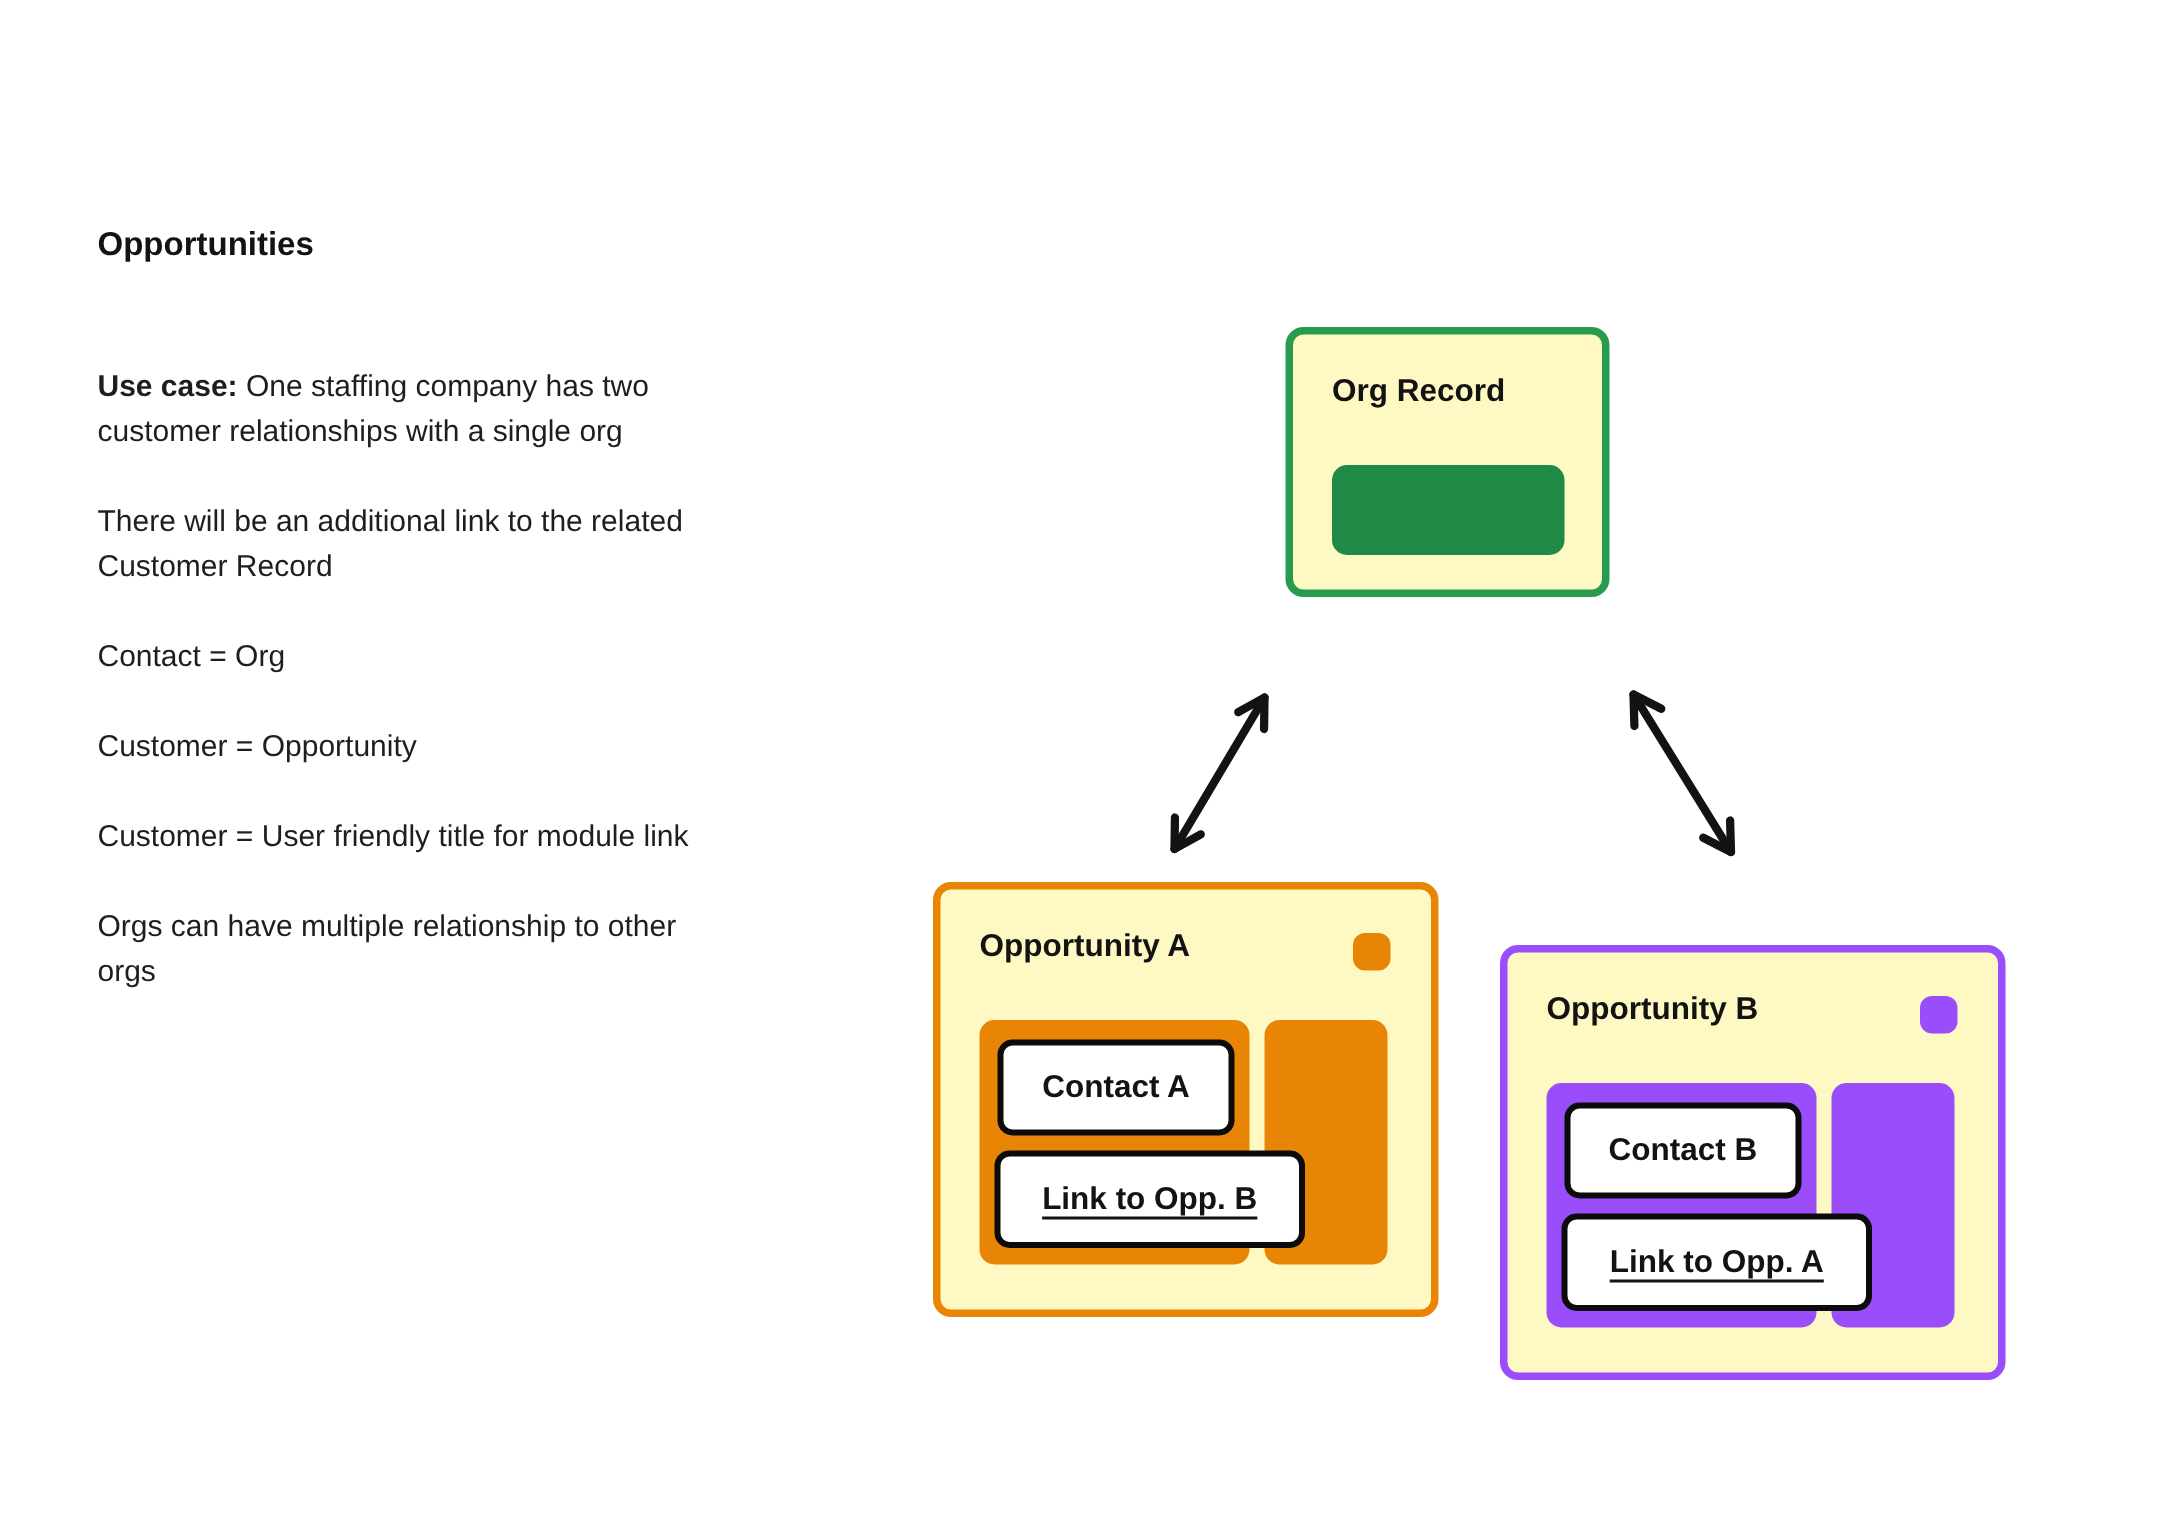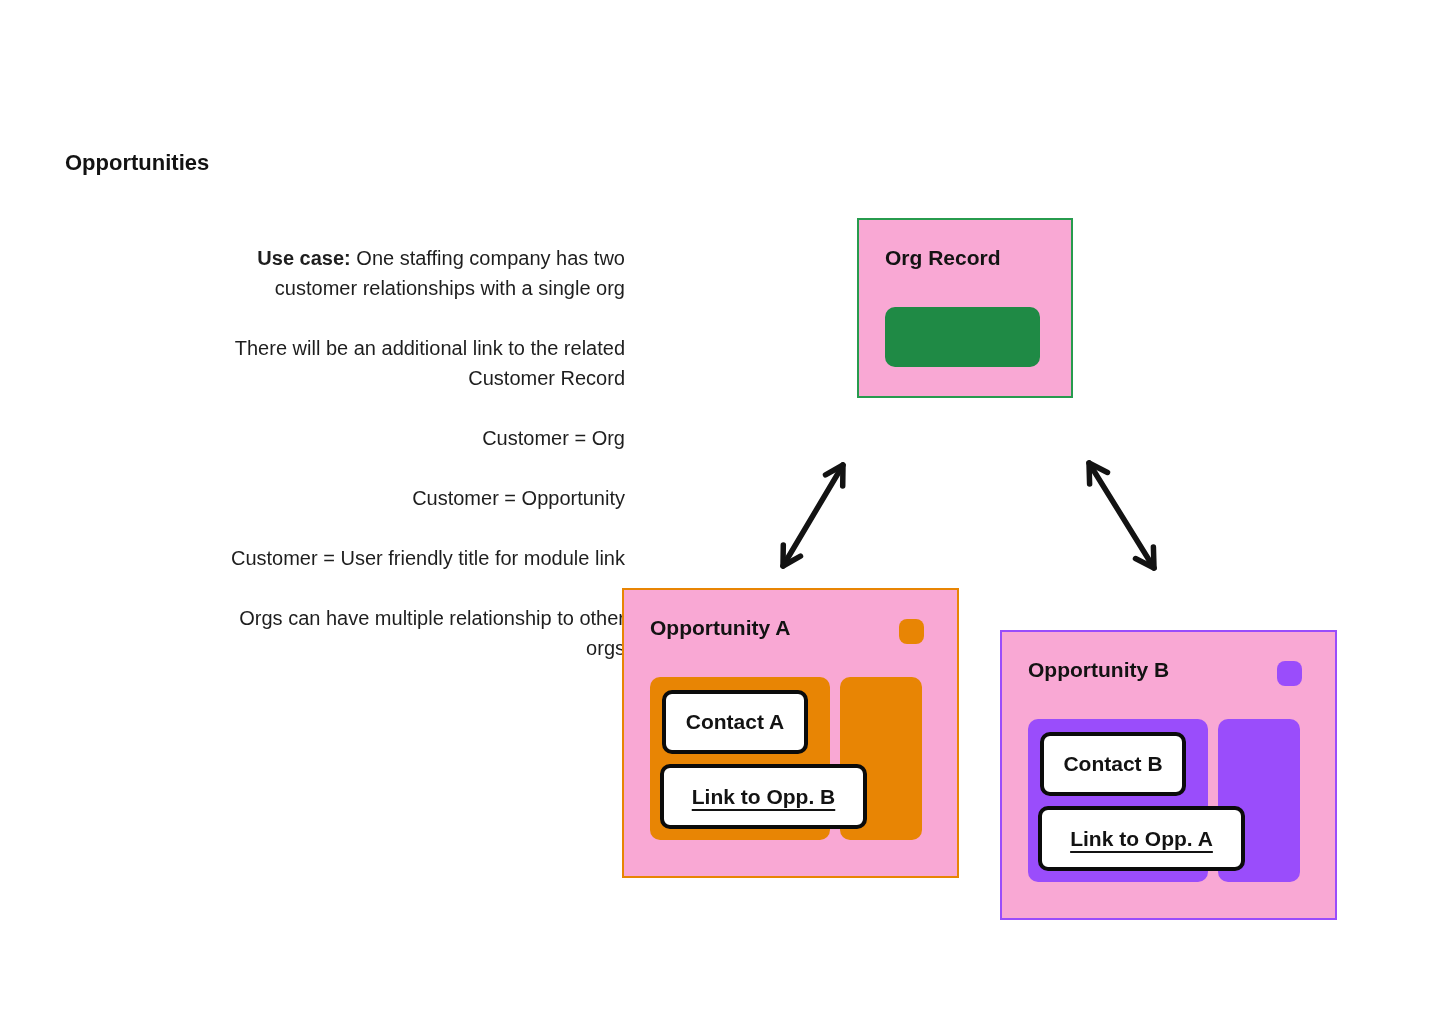--- a/index.html
+++ b/index.html
@@ -11,31 +11,31 @@
     color: var(--text, #1e1e1e);
   }
   .canvas { position: absolute; inset: 0; width: 1440px; height: 1024px; }
 
   
   .text-col { position: absolute; left: 65px; top: 141px; width: 560px; }
   .page-title {
     font-size: 22px; font-weight: 700; line-height: 44px;
     color: var(--ink, #151515); letter-spacing: 0;
   }
-  .notes { margin-top: 58px; text-align: right; }
+  .notes { margin-top: 58px; }
   .note {
     font-size: 20px; line-height: 30px; margin-bottom: 30px;
     white-space: pre-line; color: var(--text, #1e1e1e);
   }
   .note b { font-weight: 700; }
 
   
   .record-box {
-    position: absolute; background: #f9a8d4;
-    border-radius: 0; border: 2px solid #84cc16;
+    position: absolute; background: #fef9c3;
+    border-radius: 12px; border: 5px solid #84cc16;
   }
   .org-box {
     left: 857px; top: 218px; width: 216px; height: 180px;
     border-color: var(--green-border, #279B4E);
   }
   .box-label {
     position: absolute; left: 26px; top: 26px;
     font-size: 21px; font-weight: 700; color: var(--ink, #151515);
     white-space: nowrap;
   }
@@ -59,21 +59,21 @@
   .side-bar {
     position: absolute; left: 216px; top: 87px; width: 82px; height: 163px;
     border-radius: 10px; background: var(--accent);
   }
   .inner-card {
     position: absolute; background: #fff; border: 4px solid #0b0b0b;
     border-radius: 10px; display: flex; align-items: center; justify-content: center;
     font-size: 21px; font-weight: 700; color: var(--ink, #151515);
     white-space: nowrap; z-index: 2;
   }
-  .contact-card { left: 38px; top: 100px; width: 146px; height: 64px; }
+  .contact-card { left: 38px; top: 100px; width: 158px; height: 64px; }
   .link-card    { left: 36px; top: 174px; width: 207px; height: 65px; }
   .link-card .link-text {
     text-decoration: underline;
     text-decoration-thickness: 2px;
     text-underline-offset: 5px;
     cursor: pointer;
   }
 
   
   .arrow-layer { position: absolute; inset: 0; width: 1440px; height: 1024px; pointer-events: none; }
@@ -87,21 +87,21 @@
 
 <div class="canvas">
 
   <div class="text-col">
     <div class="page-title">Opportunities</div>
     <div class="notes">
       <p class="note"><b>Use case:</b><span> One staffing company has two
 customer relationships with a single org</span></p>
       <p class="note"><b></b><span>There will be an additional link to the related
 Customer Record</span></p>
-      <p class="note"><b></b><span>Customer = Org</span></p>
+      <p class="note"><b></b><span>Contact = Org</span></p>
       <p class="note"><b></b><span>Customer = Opportunity</span></p>
       <p class="note"><b></b><span>Customer = User friendly title for module link</span></p>
       <p class="note"><b></b><span>Orgs can have multiple relationship to other
 orgs</span></p>
     </div>
   </div>
 
   <svg class="arrow-layer" viewBox="0 0 1440 1024" xmlns="http://www.w3.org/2000/svg">
     <g>
       <path d="M783,566 L843,465"></path>

